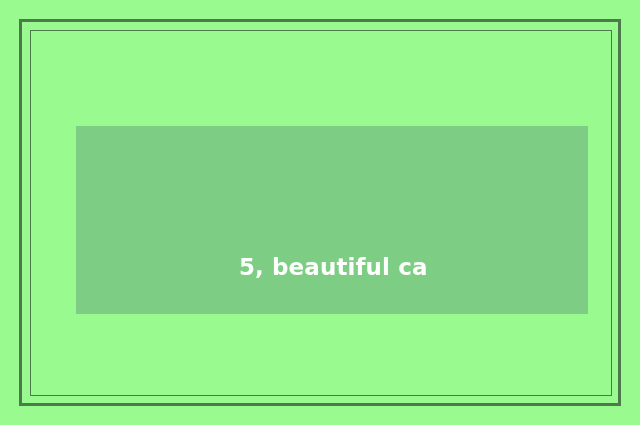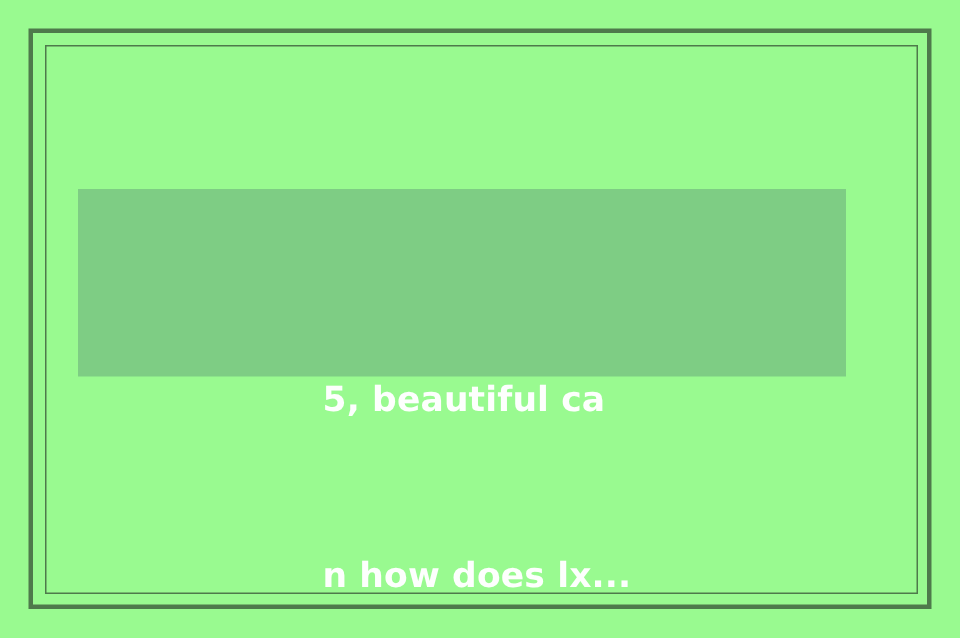--- a/index.html
+++ b/index.html
@@ -41,24 +41,24 @@
     width: 582px;
     height: 366px;
     border: 1px solid #4e7a4b;
     box-sizing: border-box;
     background: transparent;
   }
 
   
   .panel {
     position: absolute;
-    left: 52px;
+    left: 76px;
     top: 126px;
     width: 512px;
-    height: 125px;
+    height: 188px;
     background: #7ecd84;
     box-sizing: border-box;
   }
 
   
   .panel-text {
     position: absolute;
     left: 163px;
     top: 44px;
     width: 340px;
@@ -77,17 +77,16 @@
 <body>
 
 <div class="canvas">
 
   <div class="frame-outer"></div>
   <div class="frame-inner"></div>
 
   <div class="panel">
     <div class="panel-text">
       <span class="line">5, beautiful ca</span>
-      <span class="line">n how does lx...</span>
     </div>
   </div>
 
 </div>
 
 </body></html>

